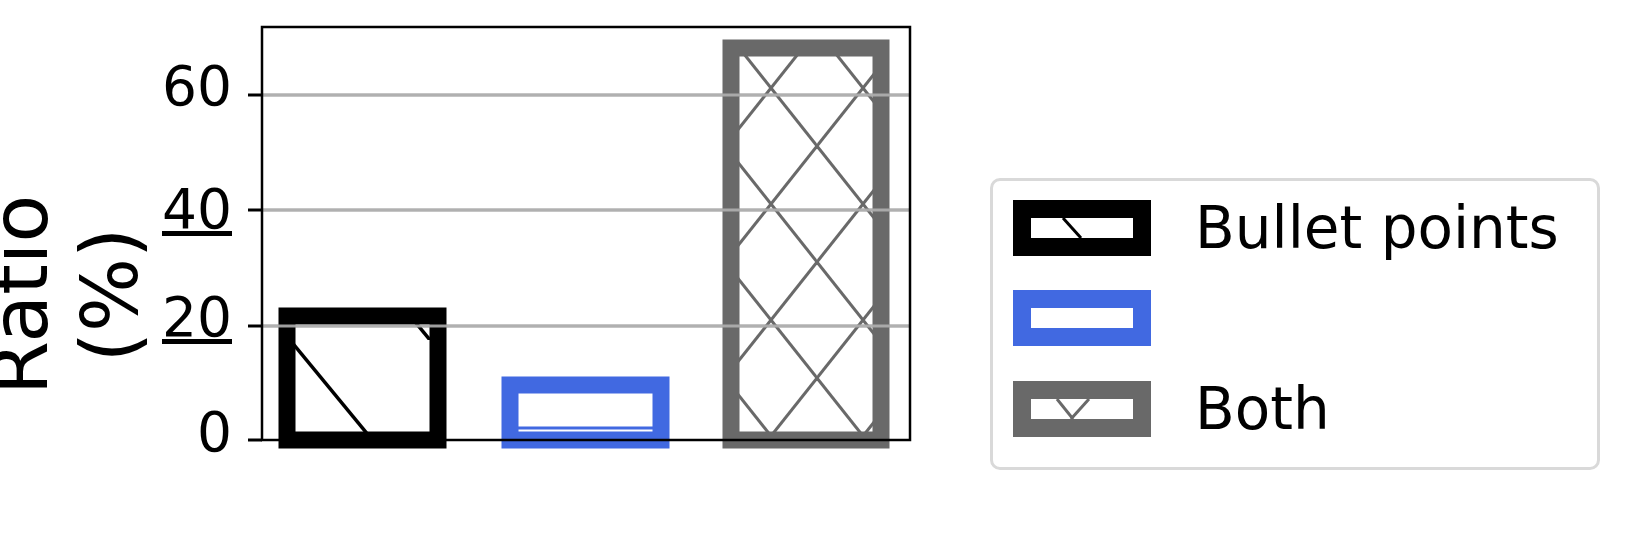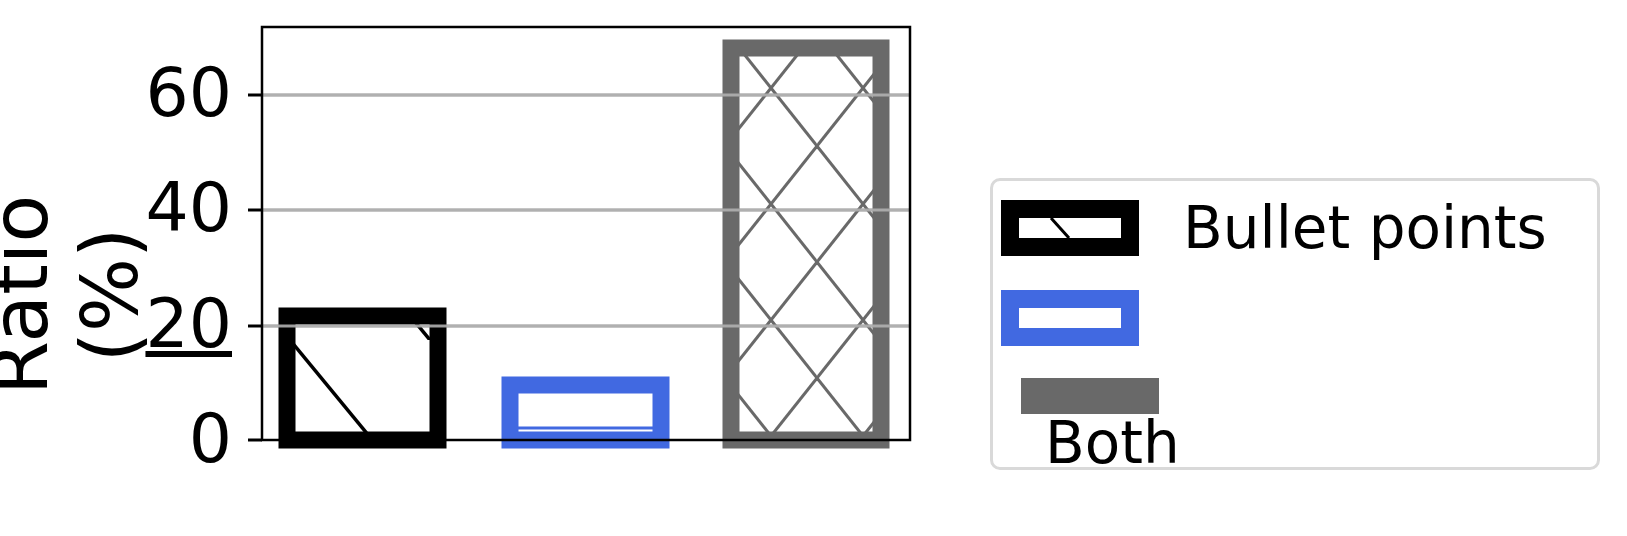--- a/index.html
+++ b/index.html
@@ -1,33 +1,33 @@
 <!DOCTYPE html>
 <html><head>
 <meta charset="utf-8">
 <style>
   html,body{margin:0;padding:0;background:#fff;}
   body{width:1627px;height:536px;position:relative;overflow:hidden;font-family:"DejaVu Sans",sans-serif;}
   svg{position:absolute;left:0;top:0;}
   .legend{position:absolute;left:990px;top:178px;width:610px;height:292px;border:3px solid #d9d9d9;border-radius:10px;box-sizing:border-box;background:#fff;}
-  .lg-item{position:absolute;left:8px;height:62px;display:flex;align-items:center;justify-content:space-between;}
+  .lg-item{position:absolute;left:20px;height:62px;display:flex;align-items:center;justify-content:space-between;}
   .lg-swatch{width:138px;height:56px;box-sizing:border-box;border-width:18px;border-style:solid;background:#fff;position:relative;overflow:hidden;}
   .lg-label{margin-left:44px;font-size:58px;color:#000;line-height:1;}
   .ylabel{position:absolute;left:-95px;top:205px;width:320px;transform:rotate(-90deg);font-size:78px;text-align:center;color:#000;}
-  .tick{position:absolute;font-size:68px;color:#000;text-align:right;width:120px;left:112px;line-height:1;}
+  .tick{position:absolute;font-size:55px;color:#000;text-align:right;width:120px;left:112px;line-height:1;}
 </style>
 </head>
 <body>
 
 <div>
   <div class="ylabel">Ratio (%)</div>
 
   <div class="tick" style="top:405px;">0</div>
   <div class="tick" style="top:290px;text-decoration:underline;">20</div>
-  <div class="tick" style="top:174px;">40</div>
+  <div class="tick" style="top:182px;text-decoration:underline;">40</div>
   <div class="tick" style="top:59px;">60</div>
 
   <svg width="1627" height="536">
     <defs>
       <pattern id="hatch-bs" patternUnits="userSpaceOnUse" width="140" height="170" patternTransform="translate(290,0)">
         <line x1="0" y1="0" x2="140" y2="170" stroke="#000" stroke-width="3.5"></line>
       </pattern>
       <pattern id="hatch-x" patternUnits="userSpaceOnUse" width="92" height="116" patternTransform="translate(725,30)">
         <line x1="0" y1="0" x2="92" y2="116" stroke="#696969" stroke-width="3"></line>
         <line x1="92" y1="0" x2="0" y2="116" stroke="#696969" stroke-width="3"></line>
@@ -70,21 +70,21 @@
       <div class="lg-swatch" style="border-color:#000;">
         <svg width="102" height="20" style="position:absolute;left:0;top:0;">
             <line x1="32" y1="0" x2="50" y2="20" stroke="#000" stroke-width="3"></line>
           </svg>
       </div>
       <span class="lg-label">Bullet points</span>
     </div>
     <div class="lg-item" style="top:106px;">
       <div class="lg-swatch" style="border-color:#4169e1;"></div>
     </div>
-    <div class="lg-item" style="top:197px;flex-direction:column;">
+    <div class="lg-item" style="top:197px;">
       <div class="lg-swatch" style="border-color:#696969;">
         <svg width="102" height="20" style="position:absolute;left:0;top:0;">
             <line x1="26" y1="0" x2="42" y2="20" stroke="#696969" stroke-width="3"></line>
             <line x1="58" y1="0" x2="40" y2="20" stroke="#696969" stroke-width="3"></line>
           </svg>
       </div>
       <span class="lg-label">Both</span>
     </div>
   </div>
 </div>

